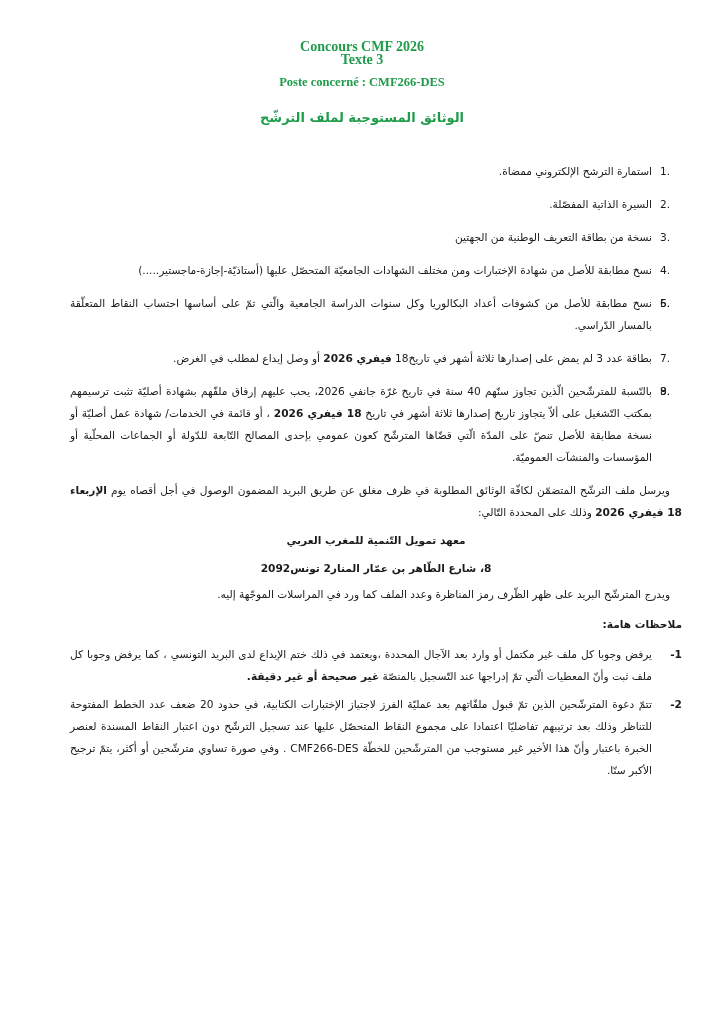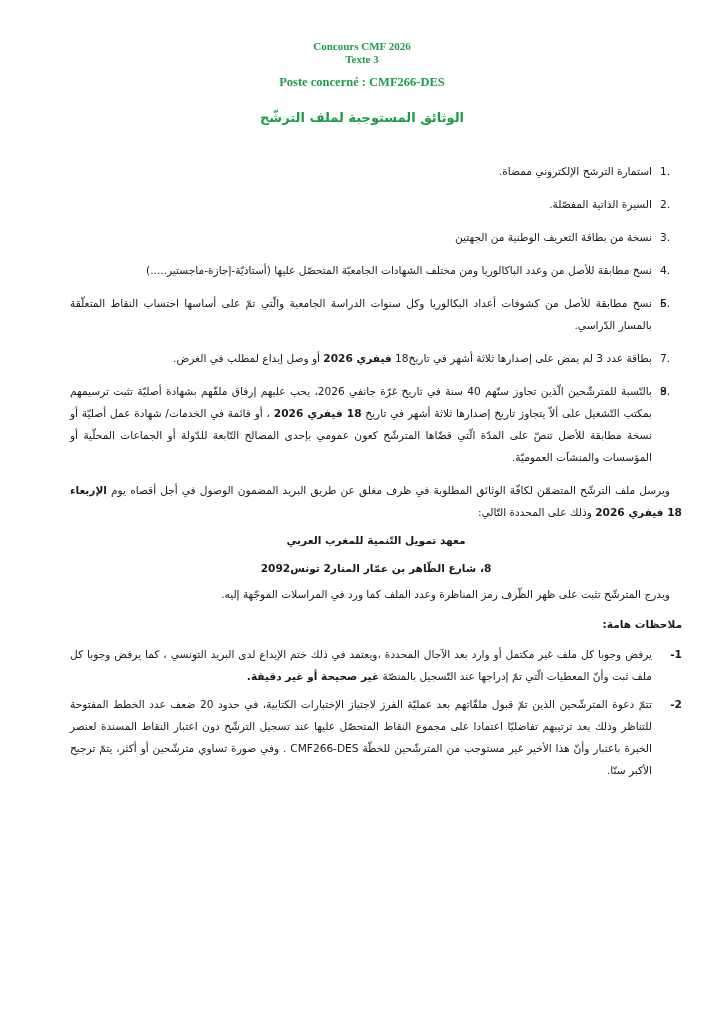--- a/index.html
+++ b/index.html
@@ -1,20 +1,20 @@
 <!DOCTYPE html>
 <html><head>
 <meta charset="utf-8">
 <style>
   html, body { margin:0; padding:0; background:#ffffff; }
   body { width:724px; height:1024px; position:relative; overflow:hidden;
          font-family:"DejaVu Sans", sans-serif; color:#1a1a1a; }
   .header { position:absolute; top:40px; left:0; width:724px; text-align:center;
             font-family:"Liberation Serif", serif; font-weight:bold; color:#1e9c4a; }
-  .h-line { font-size:11px; line-height:13px; }
+  .h-line { font-size:14px; line-height:13px; }
   .h-poste { font-size:12.5px; margin-top:9px; }
   .h-title { font-family:"DejaVu Sans", sans-serif; font-size:13px; margin-top:20px; font-weight:bold; }
   .content { position:absolute; top:160px; left:70px; width:612px; direction:rtl;
              font-size:10.6px; line-height:22px; text-align:justify; }
   ol.docs { list-style:none; margin:0; padding:0; }
   ol.docs li { position:relative; padding-right:30px; margin-bottom:11px; }
   ol.docs li .num { position:absolute; right:0; top:0; direction:ltr; width:22px; text-align:left; }
   .para { text-indent:12px; margin-top:4px; }
   .center { text-align:center; font-weight:bold; margin-top:6px; }
   .notes-title { font-weight:bold; margin-top:8px; }
@@ -31,33 +31,33 @@
   <div class="h-line">Texte 3</div>
   <div class="h-poste">Poste concerné : CMF266-DES</div>
   <div class="h-title" dir="rtl">الوثائق المستوجبة لملف الترشّح</div>
 </div>
 
 <div class="content">
   <ol class="docs">
     <li><span class="num">1.</span><span>استمارة الترشح الإلكتروني ممضاة.</span></li>
     <li><span class="num">2.</span><span>السيرة الذاتية المفصّلة.</span></li>
     <li><span class="num">3.</span><span>نسخة من بطاقة التعريف الوطنية من الجهتين</span></li>
-    <li><span class="num">4.</span><span>نسخ مطابقة للأصل من وعدد الباكالوريا ومن مختلف الشهادات الجامعيّة المتحصّل عليها (أستاذيّة-إجازة-ماجستير.....)</span></li>
+    <li><span class="num">4.</span><span>نسخ مطابقة للأصل من شهادة الإختبارات ومن مختلف الشهادات الجامعيّة المتحصّل عليها (أستاذيّة-إجازة-ماجستير.....)</span></li>
     <li><span class="num">5.</span></li>
     <li><span class="num">6.</span><span>نسخ مطابقة للأصل من كشوفات أعداد البكالوريا وكل سنوات الدراسة الجامعية والّتي تمّ على أساسها احتساب النقاط المتعلّقة بالمسار الدّراسي.</span></li>
     <li><span class="num">7.</span><span>بطاقة عدد 3 لم يمض على إصدارها ثلاثة أشهر في تاريخ18 </span><b>فيفري 2026</b><span> أو وصل إيداع لمطلب في الغرض.</span></li>
     <li><span class="num">8.</span></li>
     <li><span class="num">9.</span><span>بالنّسبة للمترشّحين الّذين تجاوز سنّهم 40 سنة في تاريخ غرّة جانفي 2026، يحب عليهم إرفاق ملفّهم بشهادة أصليّة تثبت ترسيمهم بمكتب التّشغيل على ألاّ يتجاوز تاريخ إصدارها ثلاثة أشهر في تاريخ </span><b>18 فيفري 2026</b><span> ، أو قائمة في الخدمات/ شهادة عمل أصليّة أو نسخة مطابقة للأصل تنصّ على المدّة الّتي قضّاها المترشّح كعون عمومي بإحدى المصالح التّابعة للدّولة أو الجماعات المحلّية أو المؤسسات والمنشآت العموميّة.</span></li>
   </ol>
 
   <div class="para"><span>ويرسل ملف الترشّح المتضمّن لكافّة الوثائق المطلوبة في ظرف مغلق عن طريق البريد المضمون الوصول في أجل أقصاه يوم </span><b>الإربعاء 18 فيفري 2026</b><span> وذلك على المحددة التّالي:</span></div>
 
   <div class="center">معهد تمويل التّنمية للمغرب العربي</div>
   <div class="center">8، شارع الطّاهر بن عمّار المنار2  تونس2092</div>
 
-  <div class="para">ويدرج المترشّح تثبت على ظهر الظّرف رمز المناظرة وعدد الملف كما ورد في المراسلات الموجّهة إليه.</div>
+  <div class="para">ويدرج المترشّح البريد على ظهر الظّرف رمز المناظرة وعدد الملف كما ورد في المراسلات الموجّهة إليه.</div>
 
   <div class="notes-title">ملاحظات هامة:</div>
   <ol class="notes">
     <li><span class="num">-1</span><span>يرفض وجوبا كل ملف غير مكتمل أو وارد بعد الآجال المحددة ،ويعتمد في ذلك ختم الإيداع لدى البريد التونسي ، كما يرفض وجوبا كل ملف ثبت وأنّ المعطيات الّتي تمّ إدراجها عند التّسجيل بالمنصّة </span><b>غير صحيحة أو غير دقيقة.</b></li>
     <li><span class="num">-2</span><span>تتمّ دعوة المترشّحين الذين تمّ قبول ملفّاتهم بعد عمليّة الفرز لاجتياز الإختبارات الكتابية، في حدود 20 ضعف عدد الخطط المفتوحة للتناظر وذلك بعد ترتيبهم تفاضليّا اعتمادا على مجموع النقاط المتحصّل عليها عند تسجيل الترشّح دون اعتبار النقاط المسندة لعنصر الخبرة باعتبار وأنّ هذا الأخير غير مستوجب من المترشّحين للخطّة CMF266-DES . وفي صورة تساوي مترشّحين أو أكثر، يتمّ ترجيح الأكبر سنّا.</span></li>
   </ol>
 </div>
 
 </body></html>

